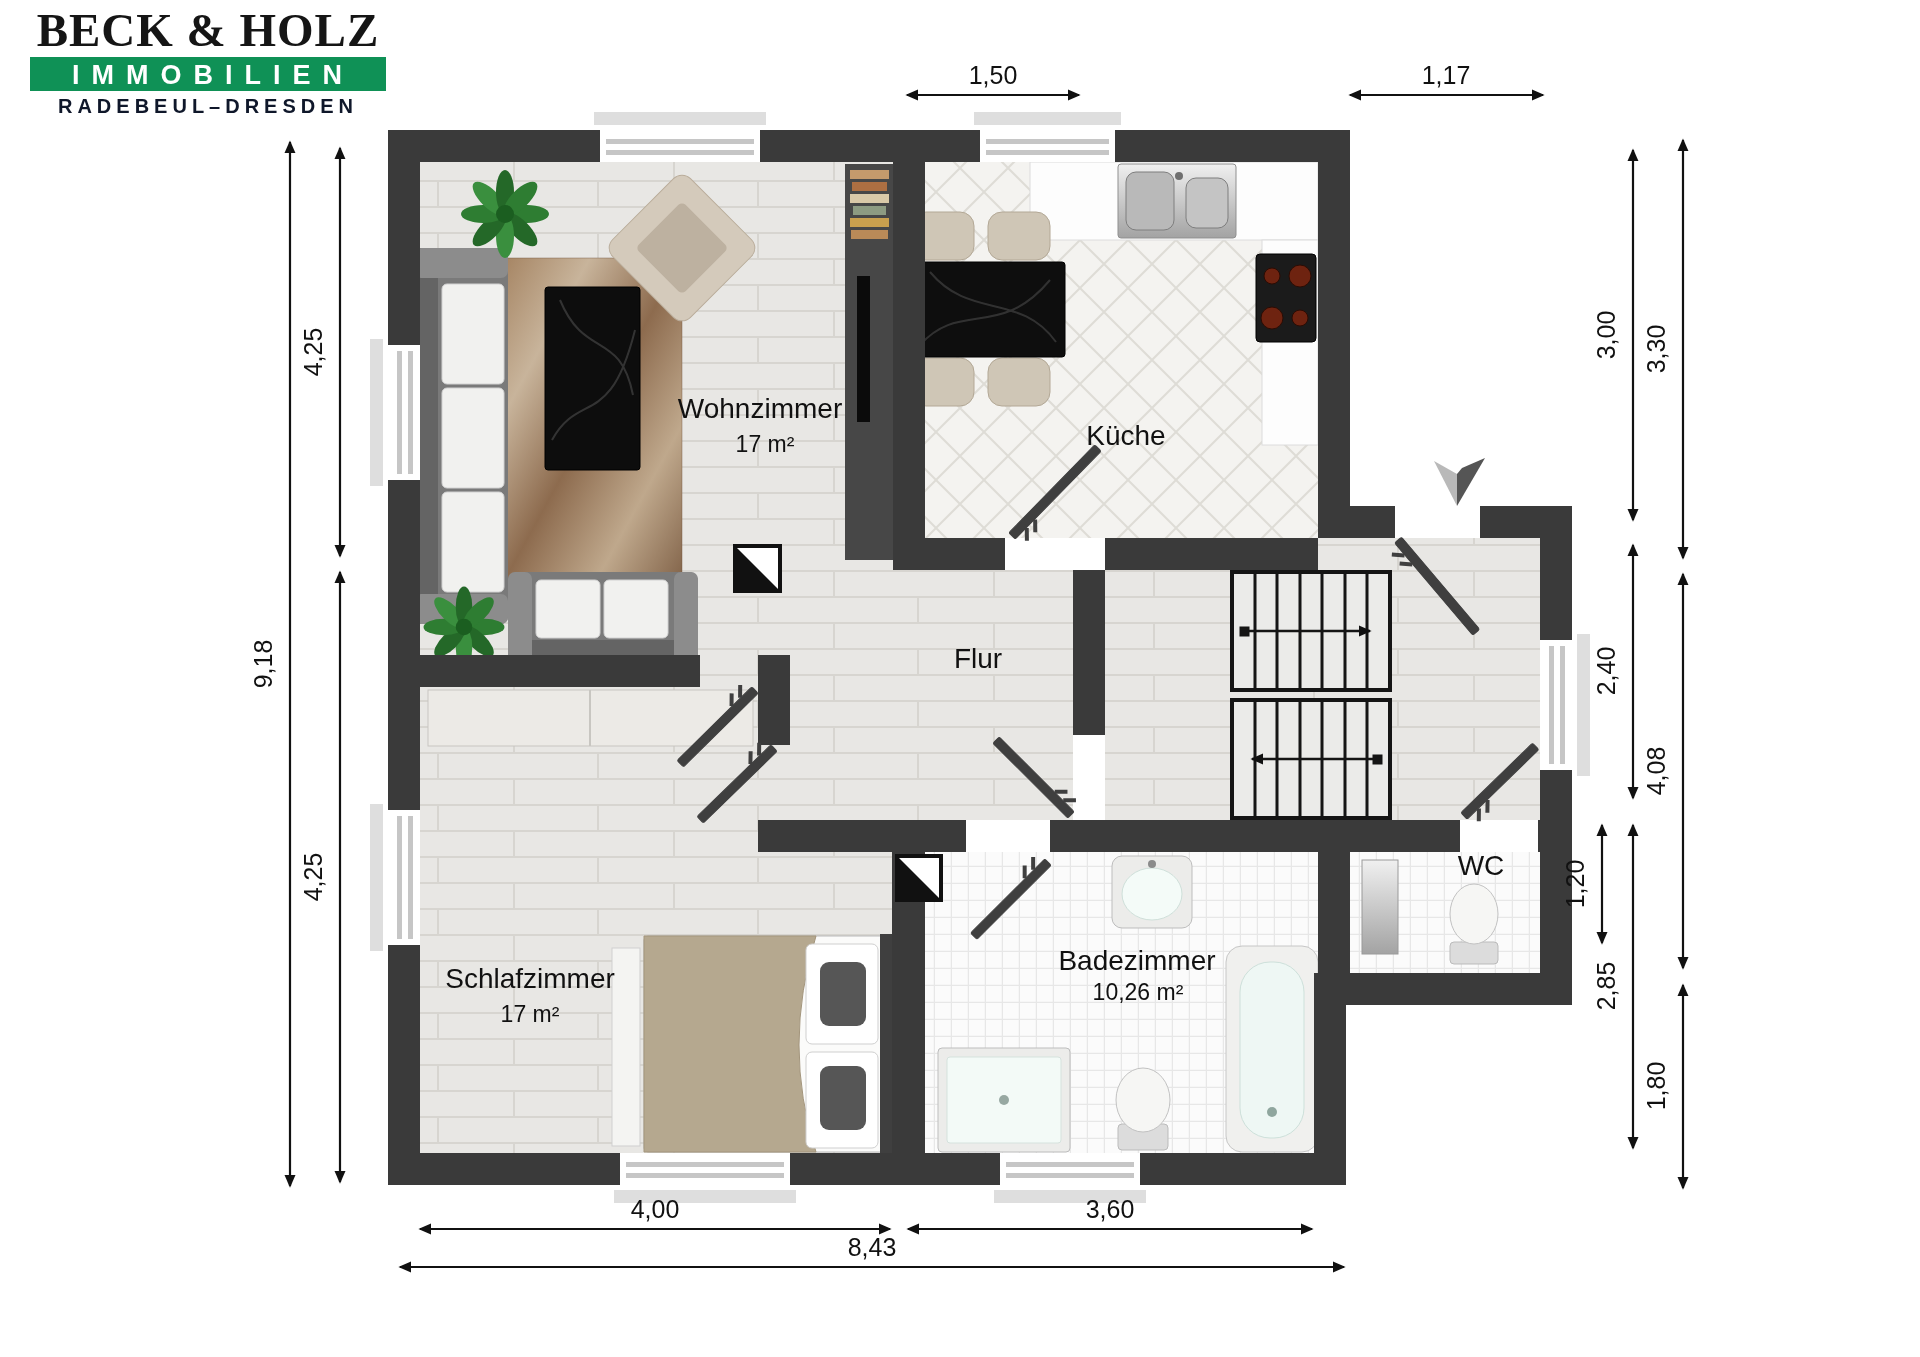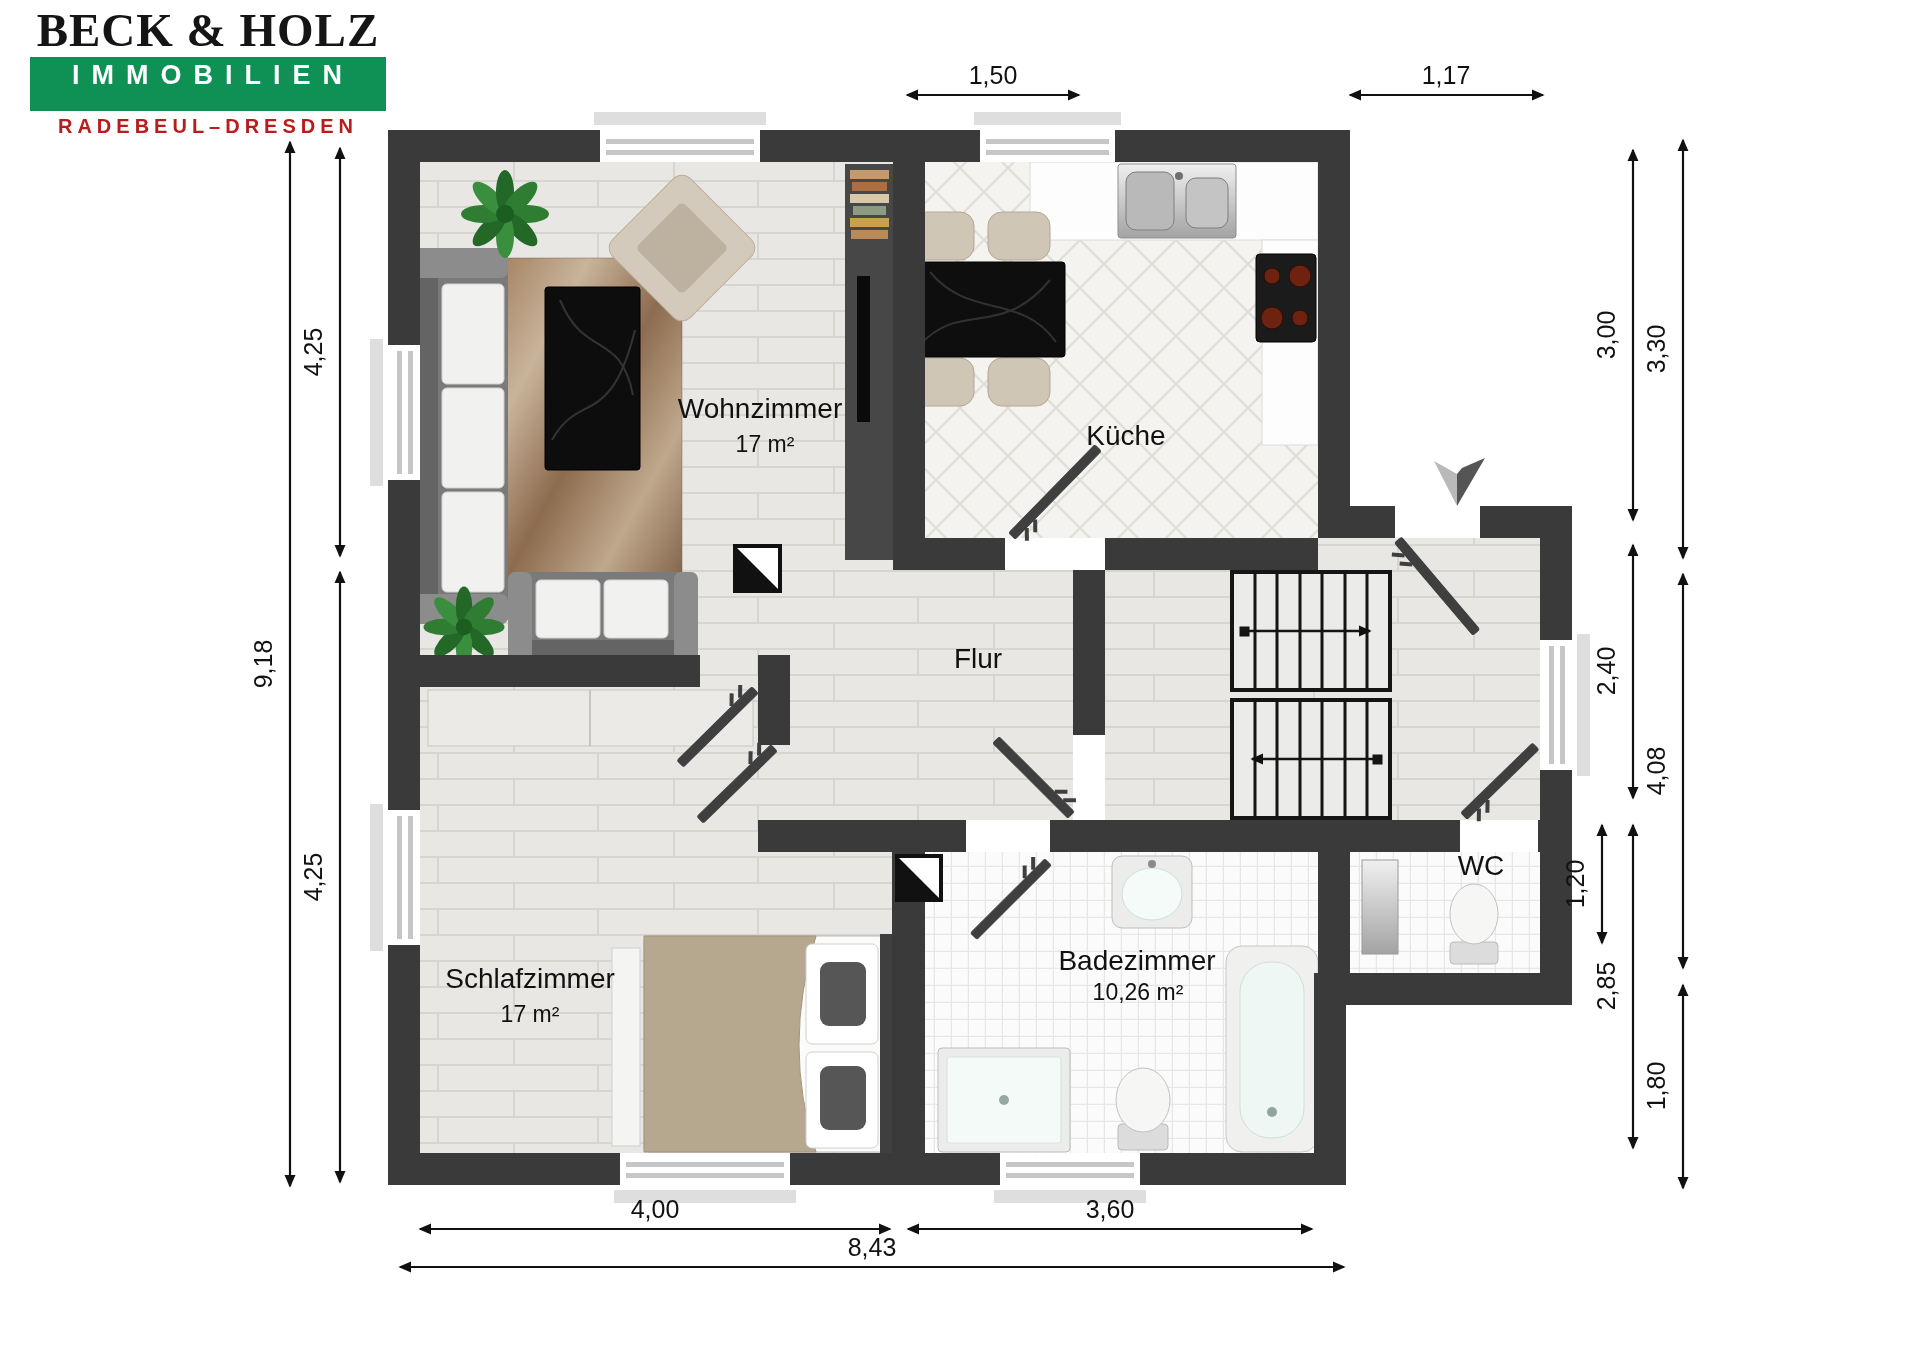--- a/index.html
+++ b/index.html
@@ -7,22 +7,22 @@
        font-family:"Liberation Sans",sans-serif;}
   .stage{position:absolute;inset:0;}
   svg text{font-family:"Liberation Sans",sans-serif;fill:#111;}
   svg text.room{font-size:28px;}
   svg text.area{font-size:23px;}
   svg text.dim{font-size:25px;}
   .logo{position:absolute;left:30px;top:6px;width:356px;}
   .logo-title{font-family:"Liberation Serif",serif;font-weight:700;font-size:47px;
               letter-spacing:1px;color:#151515;text-align:center;line-height:1.05;}
   .logo-banner{background:#0f9156;color:#fff;font-weight:700;font-size:27px;
-               letter-spacing:12px;text-align:center;padding:3px 0 20px 10px;margin-top:2px;}
-  .logo-city{font-weight:700;font-size:20px;letter-spacing:5px;color:#b91c1c;
+               letter-spacing:12px;text-align:center;padding:3px 0 0 10px;margin-top:2px;}
+  .logo-city{font-weight:700;font-size:20px;letter-spacing:5px;color:#0f172a;
              text-align:center;margin-top:4px;}
 </style>
 </head>
 <body>
 
 <div class="stage">
 
 <svg width="1920" height="1357" viewBox="0 0 1920 1357">
 <defs>
   <marker id="ah" viewBox="0 0 12 12" refX="10.5" refY="6" markerWidth="13" markerHeight="13" orient="auto-start-reverse" markerUnits="userSpaceOnUse">

